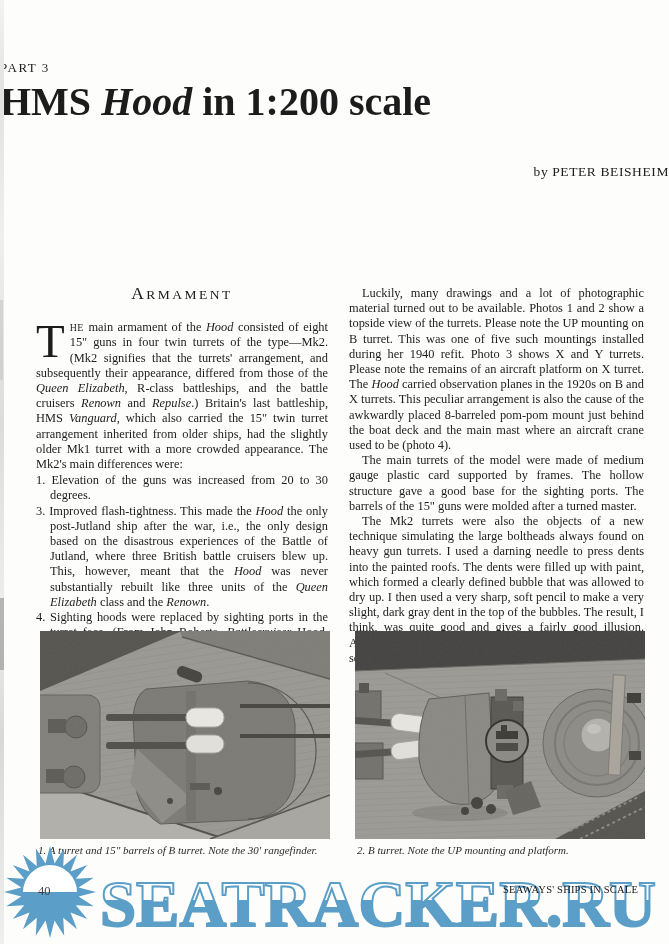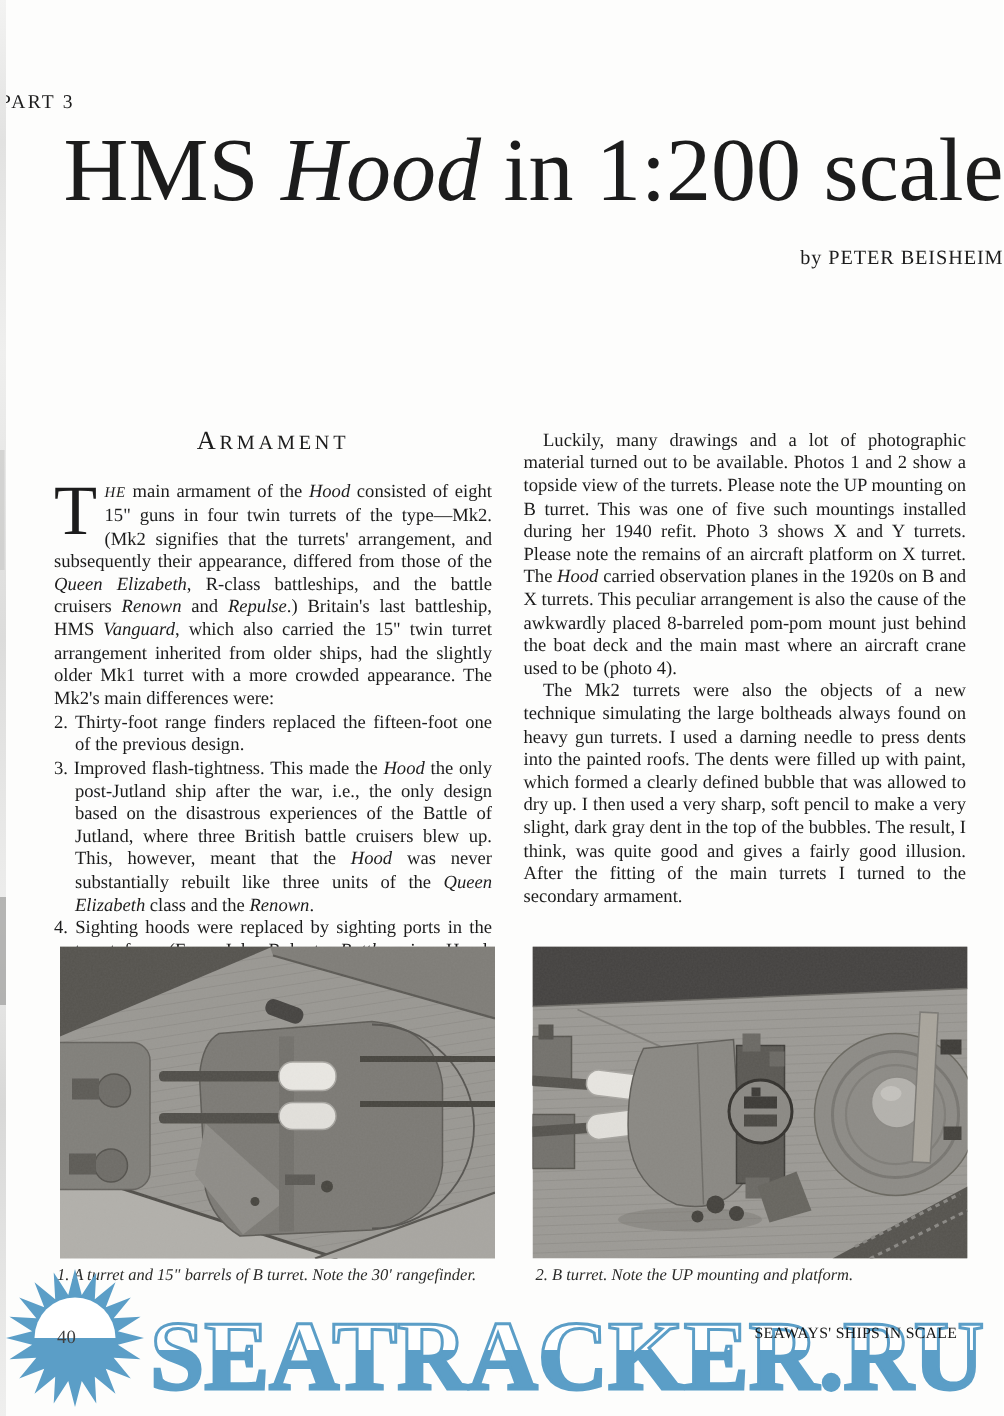--- a/index.html
+++ b/index.html
@@ -4,31 +4,31 @@
 <style>
   html,body{margin:0;padding:0;background:#ffffff;}
   .page{position:relative;width:669px;height:944px;background:#fdfdfc;overflow:hidden;
         font-family:"Liberation Serif",serif;color:#1c1c1c;}
   .scan-edge{position:absolute;left:0;top:0;width:4px;height:944px;z-index:1;
         background:linear-gradient(to bottom,#f3f3f2 0%,#e2e2e1 10%,#efefee 25%,#dcdcdb 45%,#eeeeed 65%,#d8d8d7 78%,#efefee 100%);}
   .scan-smudge-1{position:absolute;left:0;top:300px;width:3px;height:80px;background:#c6c6c4;opacity:.6;z-index:1;}
   .scan-smudge-2{position:absolute;left:0;top:598px;width:4px;height:72px;background:#9d9d9b;opacity:.7;z-index:1;}
 
   .part{position:absolute;top:60px;left:0;right:0;text-align:left;font-size:13px;letter-spacing:1.5px;}
-  .title{position:absolute;top:80px;left:0;right:0;text-align:right;font-size:60px;font-weight:normal;margin:0;line-height:1.1;}
+  .title{position:absolute;top:80px;left:0;right:0;text-align:left;font-size:40px;font-weight:bold;margin:0;line-height:1.1;}
   .byline{position:absolute;top:164px;left:0;right:0;text-align:right;font-size:13.5px;letter-spacing:.6px;}
 
   .col{position:absolute;top:286px;font-size:12.4px;line-height:15.2px;text-align:justify;}
   .col-left{left:36px;width:292px;}
   .col-right{left:349px;width:295px;}
   .section-heading{font-size:13.5px;font-weight:normal;text-align:center;margin:0 0 18px 0;letter-spacing:2.5px;}
   .section-heading::first-letter{font-size:1.3em;}
   .intro{margin:0;}
   .dropcap{float:left;font-size:47px;line-height:37px;padding:3px 5px 0 0;}
-  .lead-caps{font-size:.8em;letter-spacing:.5px;font-style:italic;}
+  .lead-caps{font-size:.8em;letter-spacing:.5px;}
   .list{margin-top:1px;}
   .list-item{margin:0;padding-left:14px;text-indent:-14px;}
   .para{margin:0;}
   .para.indent{text-indent:13px;}
 
   .photo{position:absolute;top:631px;width:290px;height:208px;margin:0;}
   .photo-1{left:40px;}
   .photo-2{left:355px;}
   .photo svg{display:block;}
 
@@ -49,28 +49,29 @@
   <div class="scan-smudge-2"></div>
 
   <div class="part">PART 3</div>
   <h1 class="title">HMS <i>Hood</i> in 1:200 scale</h1>
   <div class="byline">by PETER BEISHEIM</div>
 
   <section class="col col-left">
     <h2 class="section-heading">ARMAMENT</h2>
     <p class="intro"><span class="dropcap">T</span><span class="lead-caps">HE</span><span> main armament of the <i>Hood</i> consisted of eight 15" guns in four twin turrets of the type—Mk2. (Mk2 signifies that the turrets' arrangement, and subsequently their appearance, differed from those of the <i>Queen Elizabeth</i>, R-class battleships, and the battle cruisers <i>Renown</i> and <i>Repulse</i>.) Britain's last battleship, HMS <i>Vanguard</i>, which also carried the 15" twin turret arrangement inherited from older ships, had the slightly older Mk1 turret with a more crowded appearance. The Mk2's main differences were:</span></p>
     <div class="list">
-      <p class="list-item">2. Thirty-foot range finders replaced the fifteen-foot one of the previous design.</p>
+      <p class="list-item">1. Elevation of the guns was increased from 20 to 30 degrees.</p>
       <p class="list-item">3. Improved flash-tightness. This made the <i>Hood</i> the only post-Jutland ship after the war, i.e., the only design based on the disastrous experiences of the Battle of Jutland, where three British battle cruisers blew up. This, however, meant that the <i>Hood</i> was never substantially rebuilt like three units of the <i>Queen Elizabeth</i> class and the <i>Renown</i>.</p>
       <p class="list-item">4. Sighting hoods were replaced by sighting ports in the turret face. (From John Roberts, <i>Battlecruiser</i> Hood, "Anatomy of the Ship" series, p. 16.)</p>
     </div>
   </section>
 
   <section class="col col-right">
     <p class="para indent">Luckily, many drawings and a lot of photographic material turned out to be available. Photos 1 and 2 show a topside view of the turrets. Please note the UP mounting on B turret. This was one of five such mountings installed during her 1940 refit. Photo 3 shows X and Y turrets. Please note the remains of an aircraft platform on X turret. The <i>Hood</i> carried observation planes in the 1920s on B and X turrets. This peculiar arrangement is also the cause of the awkwardly placed 8-barreled pom-pom mount just behind the boat deck and the main mast where an aircraft crane used to be (photo 4).</p>
+    <p class="para indent">The main turrets of the model were made of medium gauge plastic card supported by frames. The hollow structure gave a good base for the sighting ports. The barrels of the 15" guns were molded after a turned master.</p>
     <p class="para indent">The Mk2 turrets were also the objects of a new technique simulating the large boltheads always found on heavy gun turrets. I used a darning needle to press dents into the painted roofs. The dents were filled up with paint, which formed a clearly defined bubble that was allowed to dry up. I then used a very sharp, soft pencil to make a very slight, dark gray dent in the top of the bubbles. The result, I think, was quite good and gives a fairly good illusion. After the fitting of the main turrets I turned to the secondary armament.</p>
   </section>
 
   <figure class="photo photo-1">
     <svg viewBox="0 0 290 208" width="290" height="208">
       <defs>
         <pattern id="pl1" width="7" height="7" patternUnits="userSpaceOnUse" patternTransform="rotate(-9)">
           <rect width="7" height="7" fill="#9a9893"></rect>
           <line x1="0" y1="0" x2="7" y2="0" stroke="#8d8b86" stroke-width="1"></line>
         </pattern>

